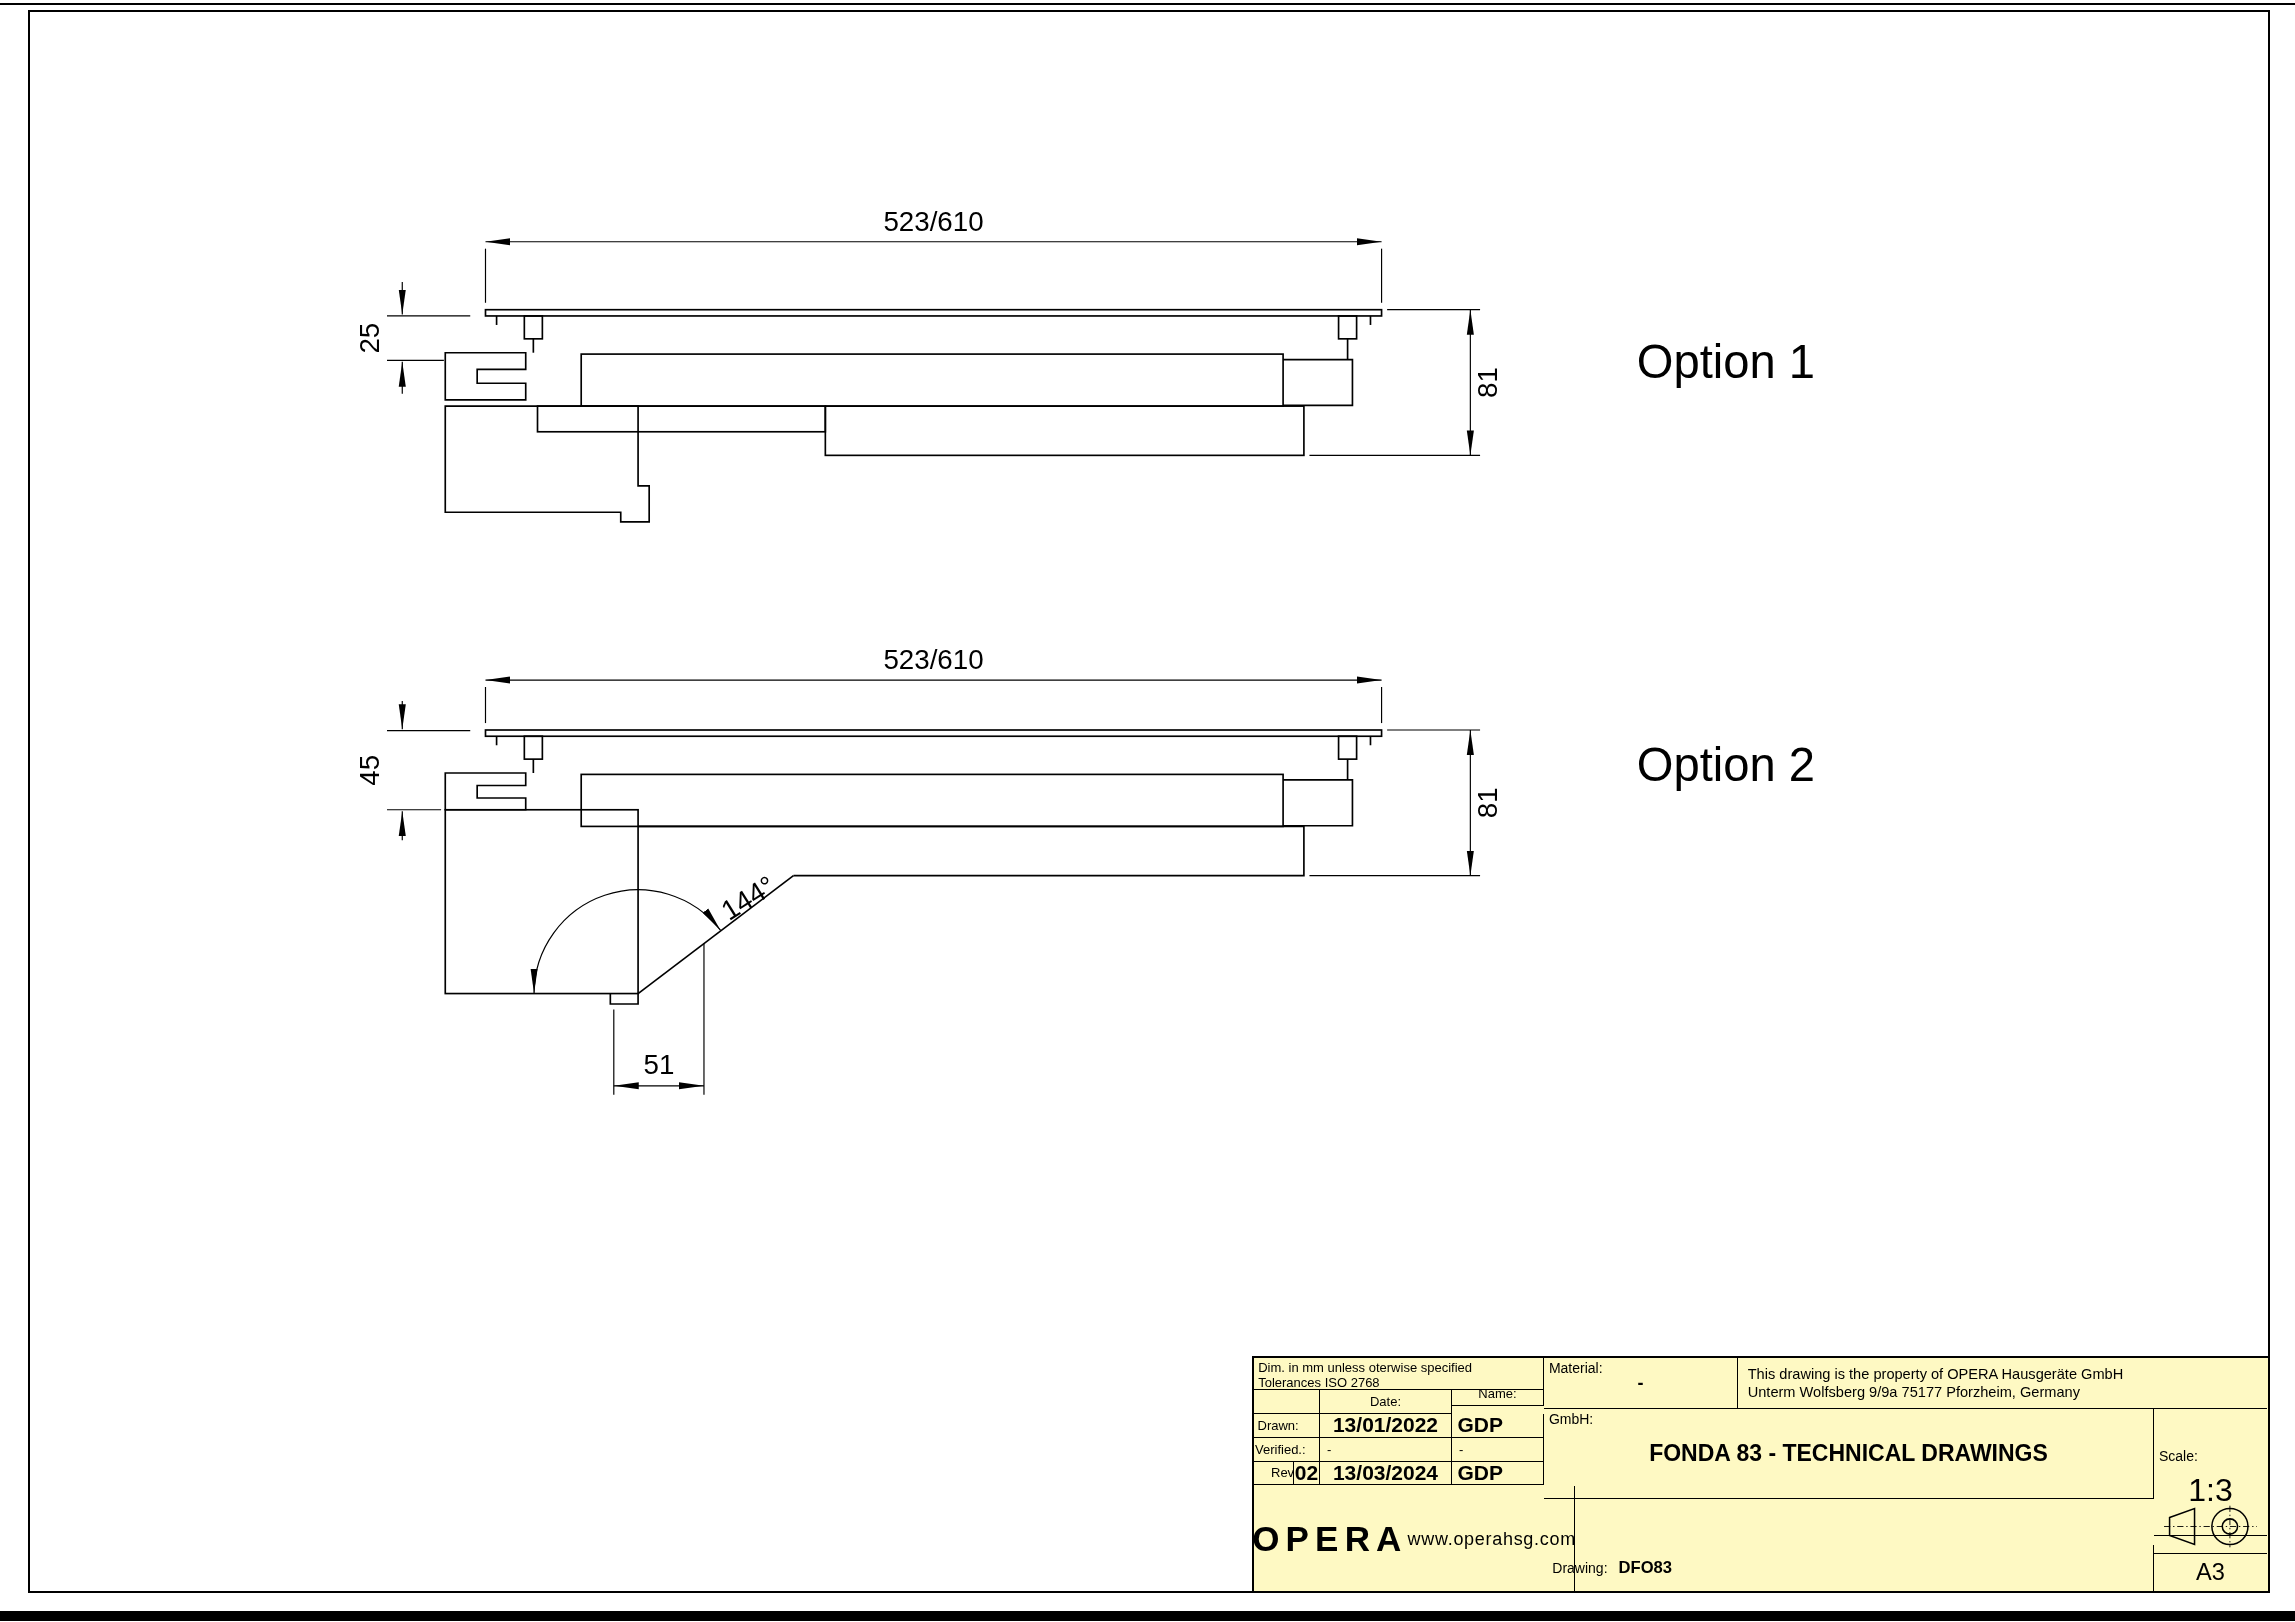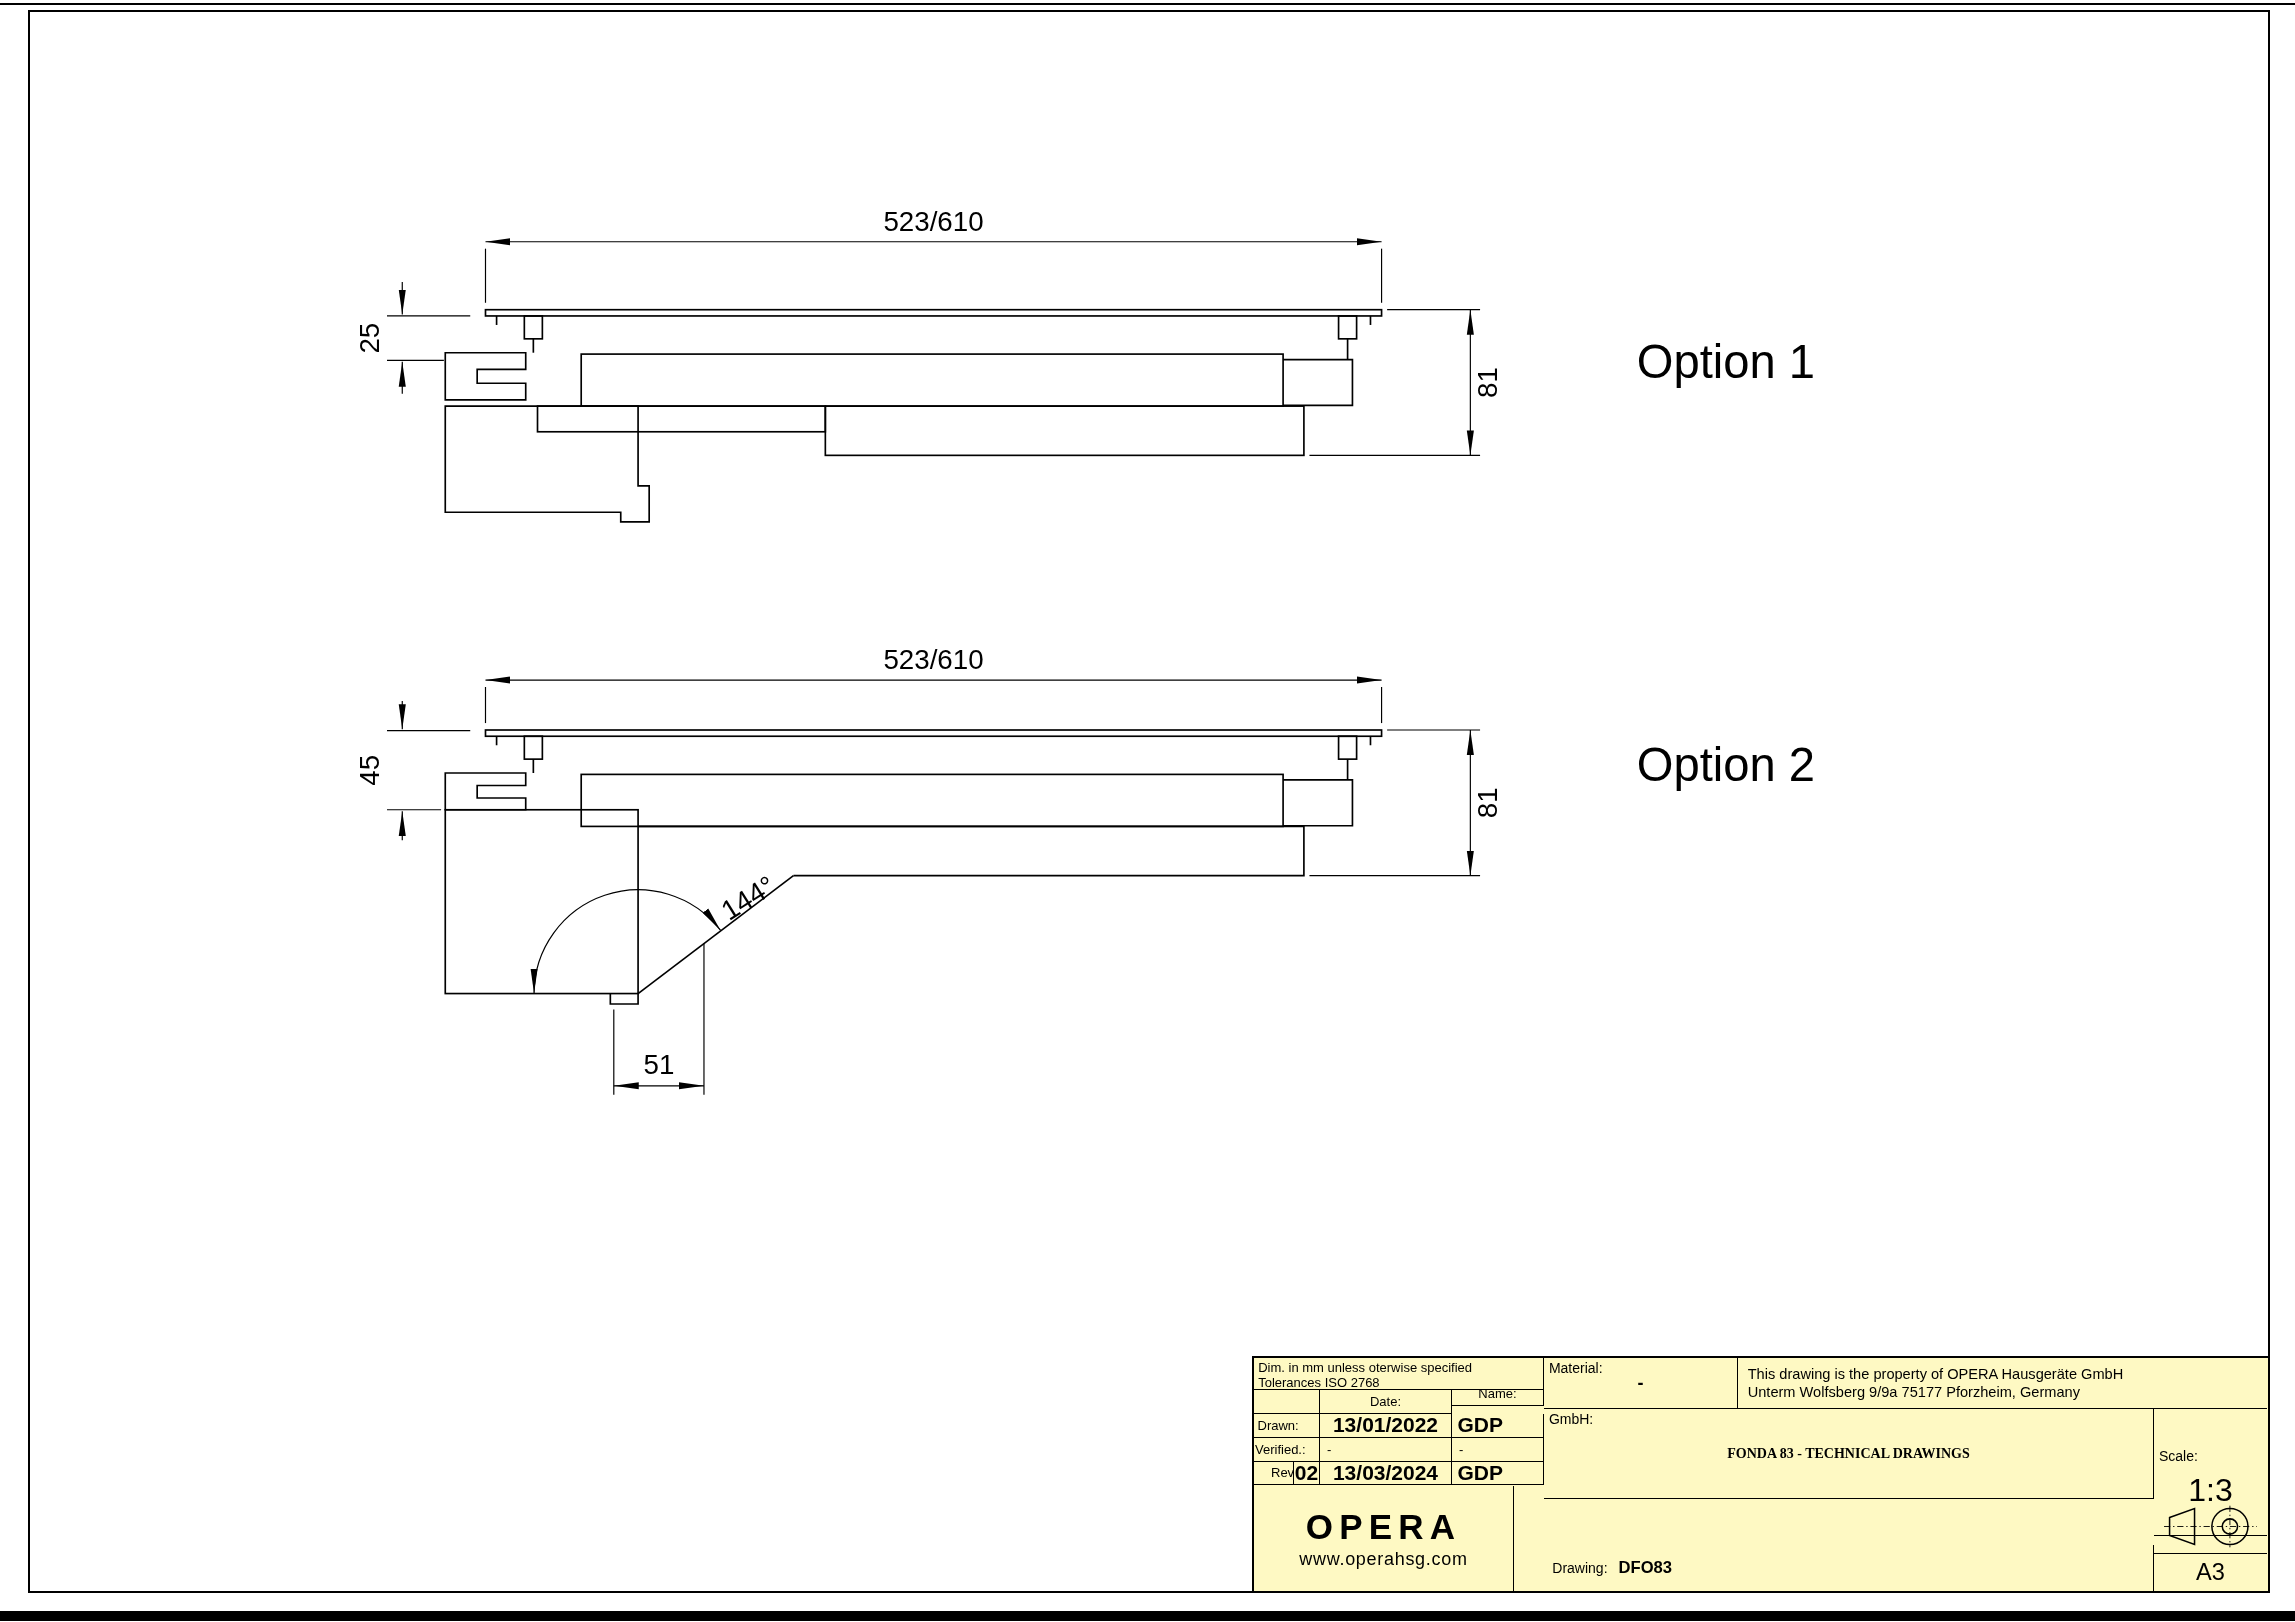--- a/index.html
+++ b/index.html
@@ -18,21 +18,21 @@
           border:2.1px solid #000;box-sizing:border-box;background:#fef9c3;}
   .cell{position:absolute;box-sizing:border-box;border:0 solid #000;overflow:hidden;}
   .br{border-right-width:1.4px;}
   .bb{border-bottom-width:1.4px;}
   .lbl{font-size:13px;}
   .ctr{display:flex;align-items:center;justify-content:center;}
   .lft{display:flex;align-items:center;}
   .val{font-weight:bold;font-size:21px;}
   .tol{font-size:13px;line-height:15.3px;padding:2.1px 4.2px;}
   .corner-lbl{position:absolute;left:4.9px;top:2.1px;font-size:14px;}
-  .bigtitle{font-weight:bold;font-size:14px;font-family:Liberation Serif, serif;}
+  .bigtitle{font-weight:bold;font-size:23px;}
   .scaleval{font-size:32px;}
   .a3{font-size:23.6px;}
   .logo-text{font-weight:bold;font-size:35px;letter-spacing:6.2px;}
   .site{font-size:18px;margin-top:2.8px;letter-spacing:0.7px;}
   .prop{font-size:14.6px;line-height:18px;padding-left:9.7px;display:flex;flex-direction:column;justify-content:center;}
   .mv{font-size:18px;font-weight:bold;}
   .inline-lbl{font-size:14px;padding-left:8.3px;}
   .inline-val{font-size:16.6px;font-weight:bold;margin-left:11px;}
 </style>
 </head>
@@ -150,21 +150,21 @@
 
     <div class="cell br bb lft lbl" style="left:0;top:80px;width:66px;height:23.6px;padding-left:1px;">Verified.:</div>
     <div class="cell br bb lft lbl" style="left:66px;top:80px;width:132px;height:23.6px;padding-left:7px;">-</div>
     <div class="cell br bb lft lbl" style="left:198px;top:80px;width:92px;height:23.6px;padding-left:7px;">-</div>
 
     <div class="cell br bb lft lbl" style="left:0;top:103px;width:40px;height:24px;padding-left:17px;">Rev.:</div>
     <div class="cell br bb ctr val" style="left:40px;top:103px;width:26px;height:24px;">02</div>
     <div class="cell br bb ctr val" style="left:66px;top:103px;width:132px;height:24px;">13/03/2024</div>
     <div class="cell br bb lft val" style="left:198px;top:103px;width:92px;height:24px;padding-left:5.5px;">GDP</div>
 
-    <div class="cell br" style="left:0;top:128px;width:260px;height:105px;display:flex;flex-direction:column;align-items:center;justify-content:center;">
+    <div class="cell br" style="left:0;top:128px;width:321px;height:105px;display:flex;flex-direction:row;align-items:center;justify-content:center;">
       <div class="logo-text">OPERA</div>
       <div class="site">www.operahsg.com</div>
     </div>
 
     <div class="cell br bb" style="left:290px;top:0;width:194px;height:51px;">
       <span class="corner-lbl">Material:</span>
       <div class="ctr mv" style="width:100%;height:100%;">-</div>
     </div>
     <div class="cell bb prop" style="left:484px;top:0;width:529px;height:51px;">
       <div>This drawing is the property of OPERA Hausgeräte GmbH</div>

